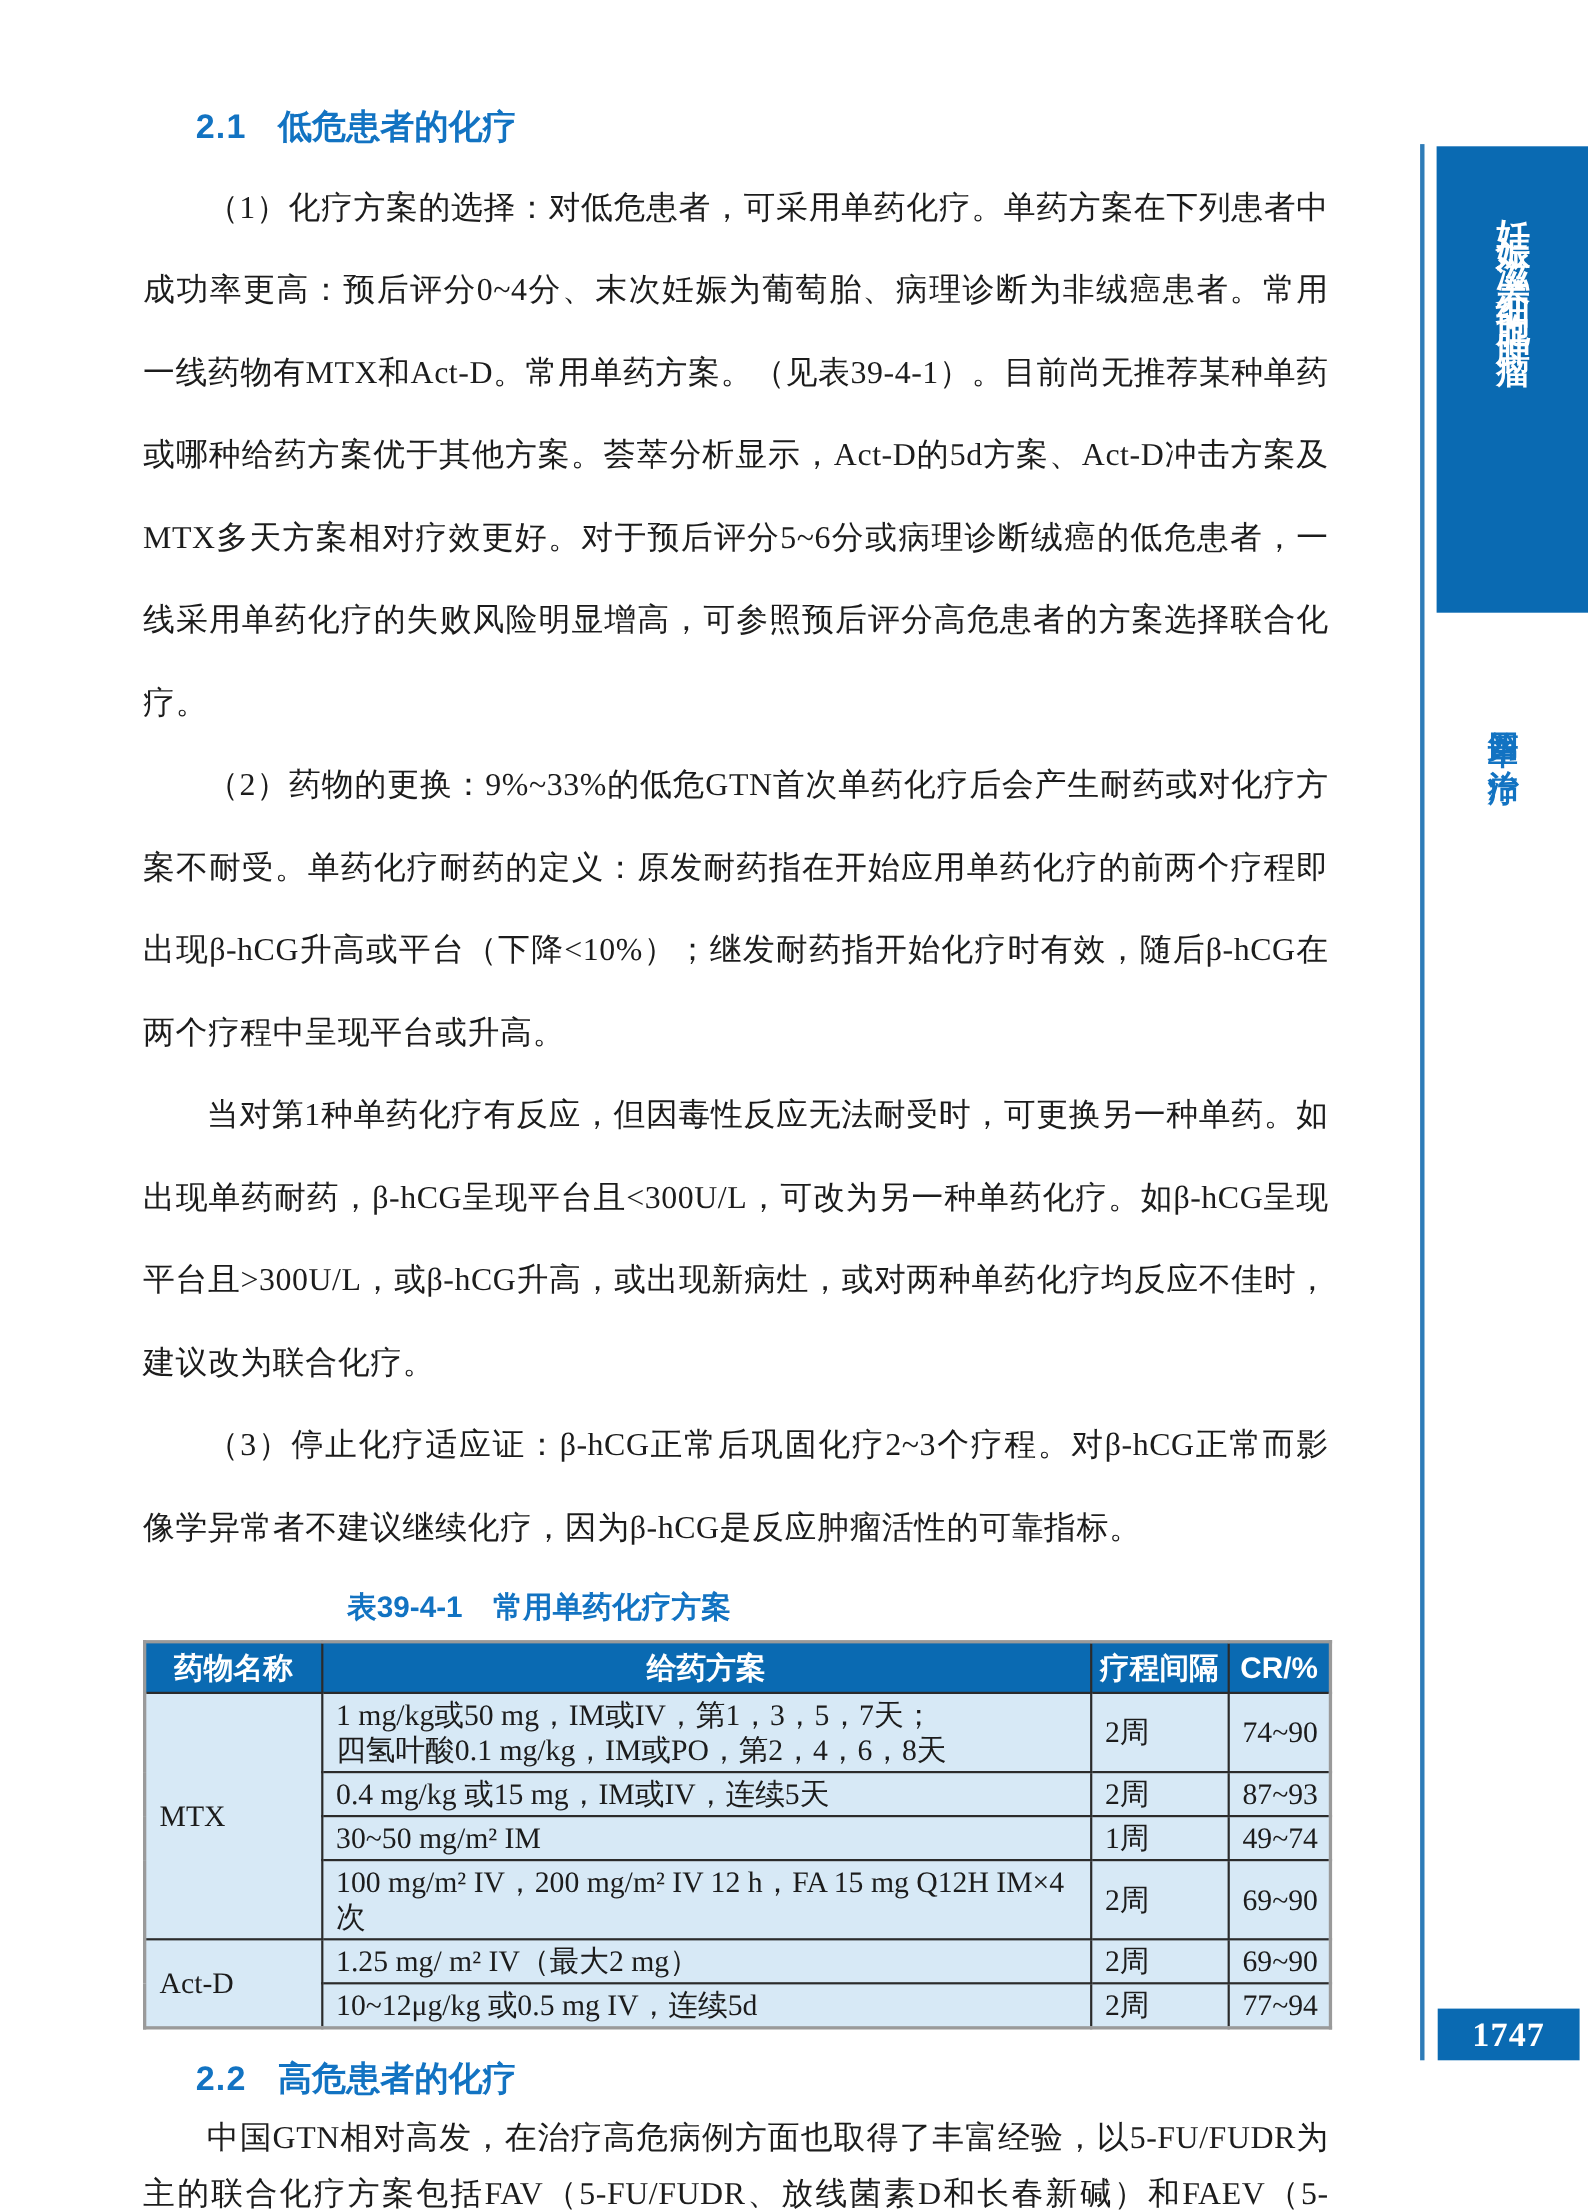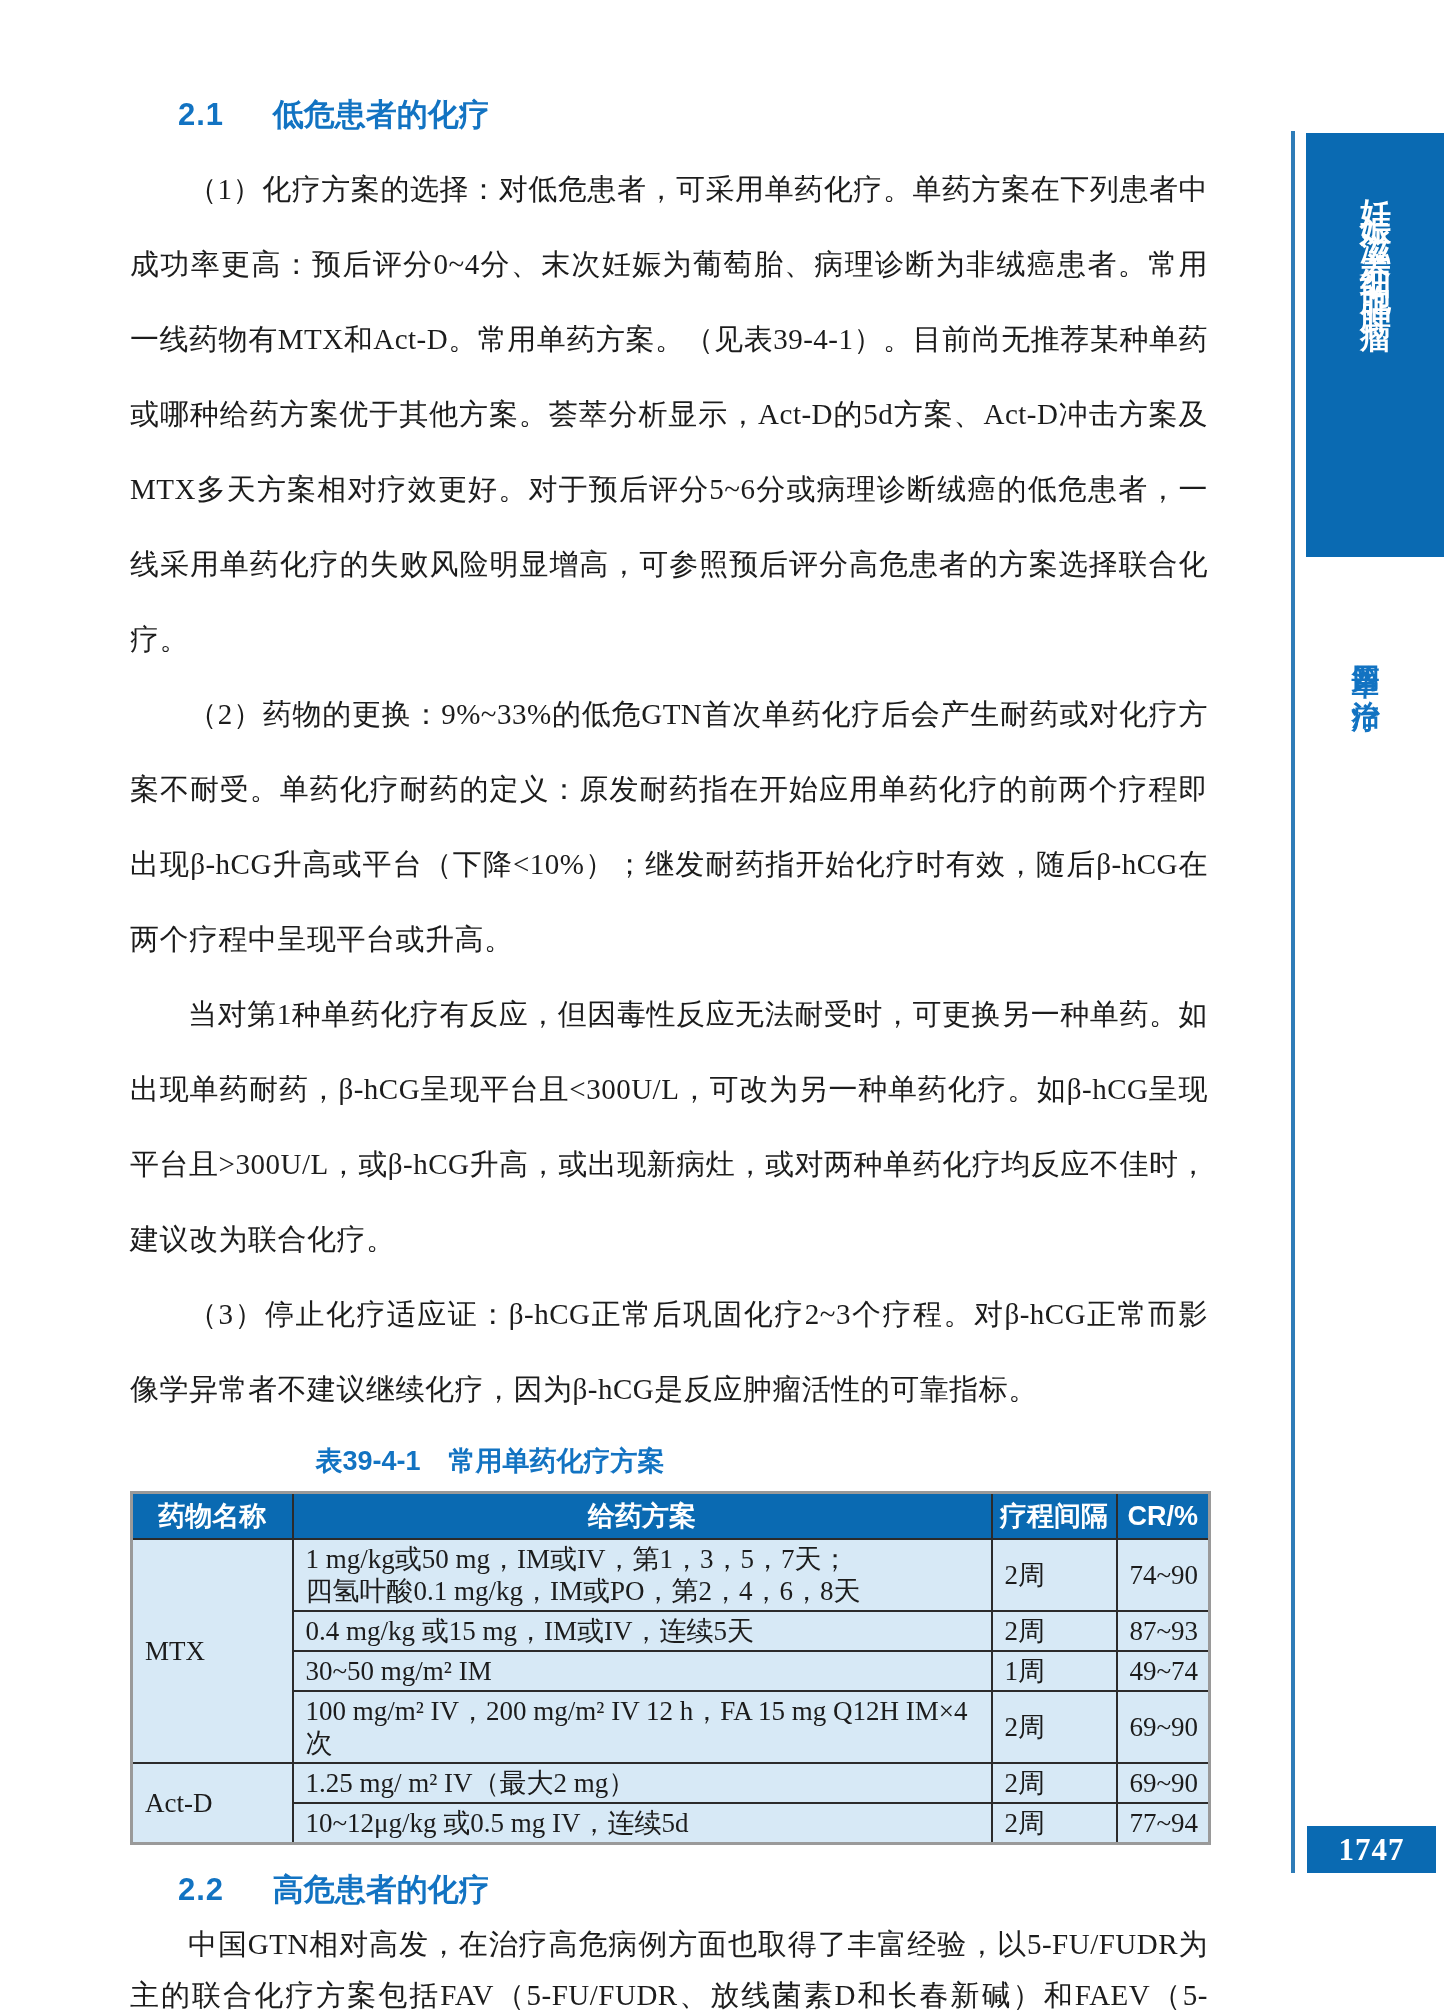--- a/index.html
+++ b/index.html
@@ -6,21 +6,21 @@
   body{width:1444px;height:2010px;position:relative;overflow:hidden;
        font-family:"Liberation Serif","DejaVu Serif",serif;color:#1c1c1c;}
   .page{position:absolute;inset:0;background:#fff;}
 
   
   .content{position:absolute;left:130px;top:96px;width:1078px;}
 
   h2.sec{font-family:"Liberation Sans","DejaVu Sans",sans-serif;
          font-size:31px;font-weight:bold;color:#1273c2;
          margin:0 0 18px 48px;line-height:38px;}
-  h2.sec .sec-num{margin-right:40px;letter-spacing:1px;}
+  h2.sec .sec-num{margin-right:20px;letter-spacing:1px;}
   h2.sec.second{margin-top:26px;margin-bottom:10px;}
 
   p.body{margin:0;font-size:29px;line-height:75px;text-indent:2em;
          text-align:justify;text-justify:inter-character;letter-spacing:0.5px;}
   p.body.tight{line-height:51px;}
 
   
   .tbl-caption{margin:16px 0 12px 0;width:720px;text-align:center;
                font-family:Liberation Sans, sans-serif;
                font-size:27px;font-weight:bold;color:#1273c2;}

